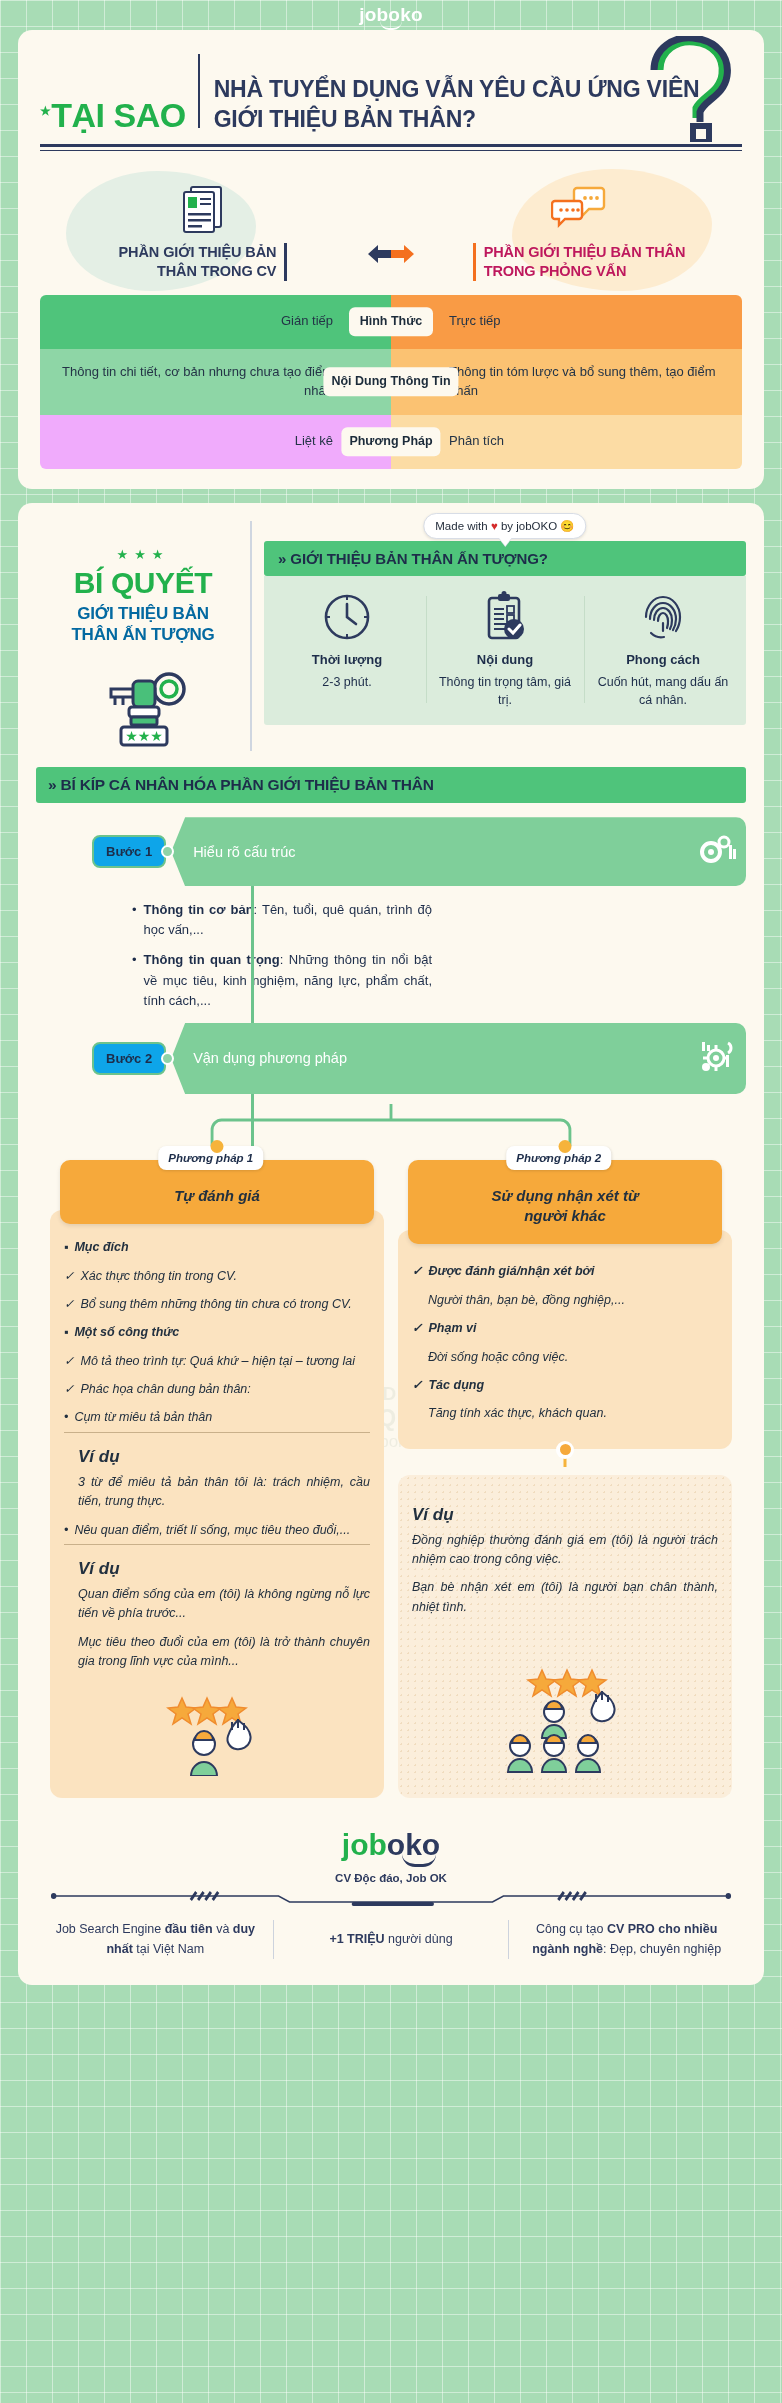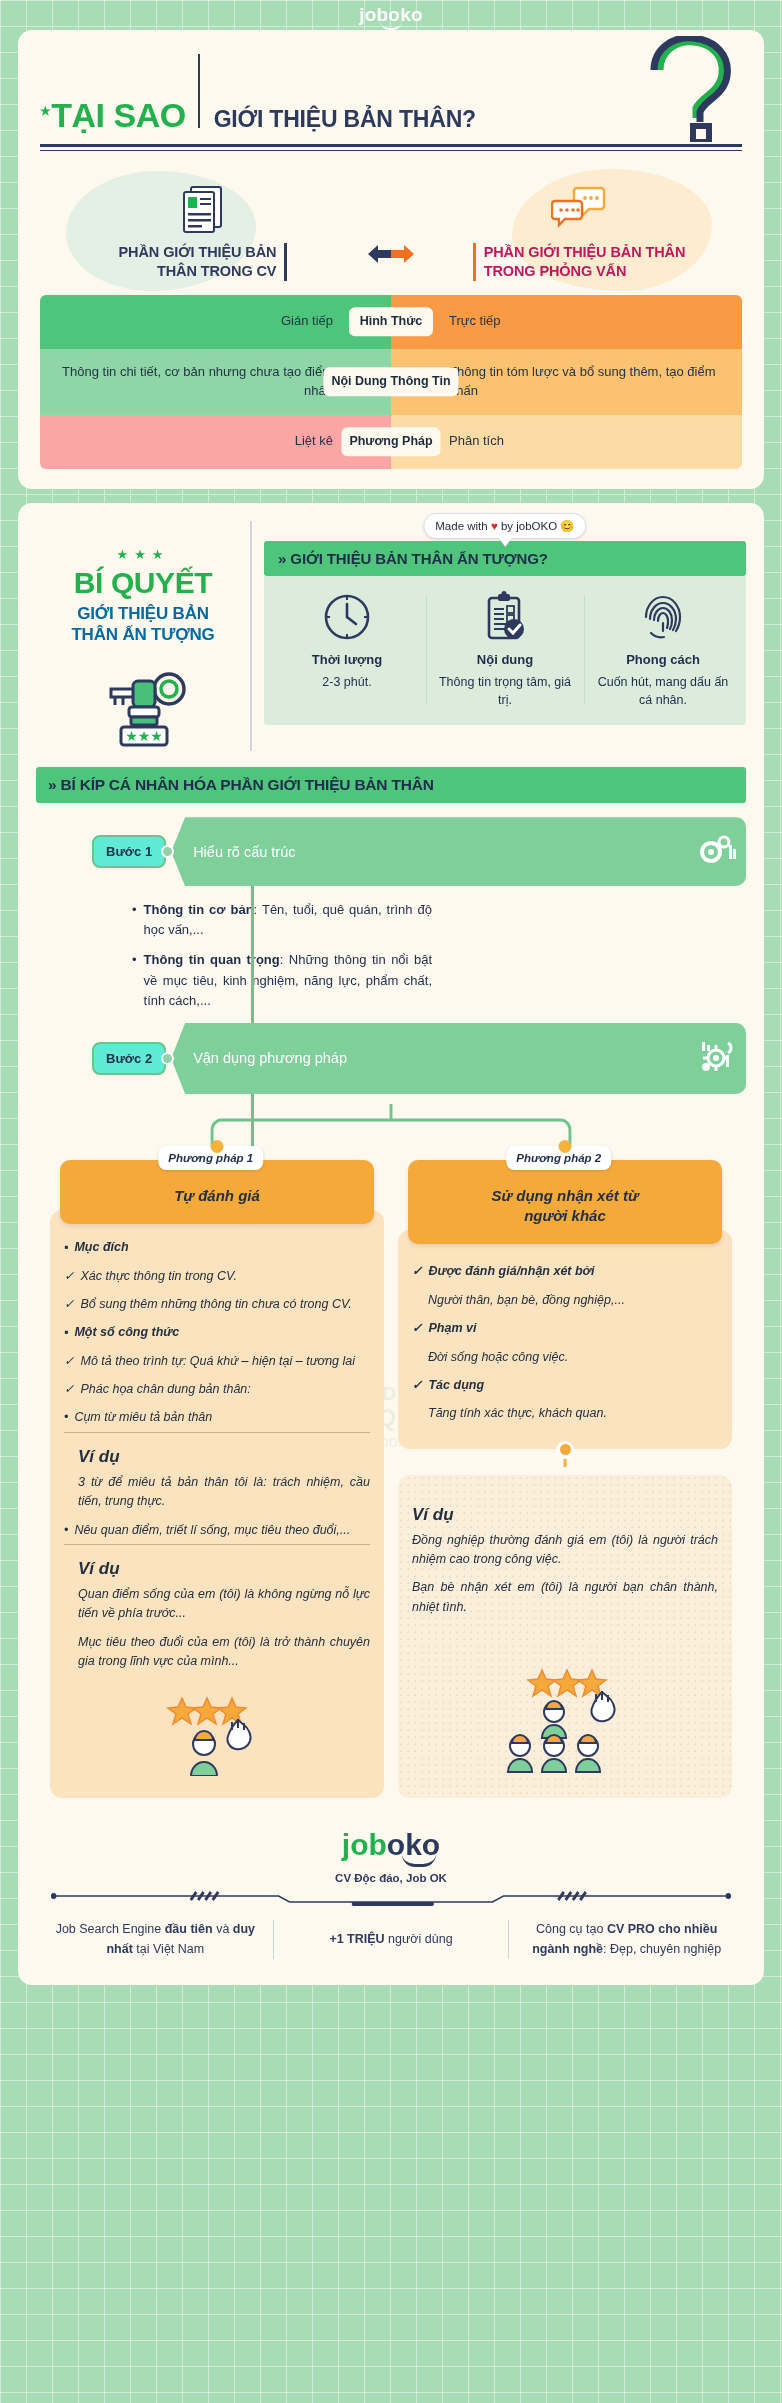--- a/index.html
+++ b/index.html
@@ -85,21 +85,21 @@
   .tcell.l { justify-content: flex-end; text-align: right; padding-right: 58px; }
   .tcell.r { justify-content: flex-start; text-align: left; padding-left: 58px; }
   .tmid {
     position: absolute; left: 50%; top: 50%; transform: translate(-50%,-50%);
     background: #FDF9EF; border-radius: 6px; min-width: 84px;
     padding: 7px 8px; text-align: center;
     font-size: 12.5px; font-weight: 800; color: #1c2b3a; line-height: 1.25; z-index: 3;
   }
   .r1 .l { background: #4fc47b; } .r1 .r { background: #f99b45; }
   .r2 .l { background: #8ed6a6; } .r2 .r { background: #fbc272; }
-  .r3 .l { background: #fca5a5; } .r3 .r { background: #fcdca4; }
+  .r3 .l { background: #f0abfc; } .r3 .r { background: #fcdca4; }
   .r1 .l { border-radius: 6px 0 0 0; } .r1 .r { border-radius: 0 6px 0 0; }
   .r3 .l { border-radius: 0 0 0 6px; } .r3 .r { border-radius: 0 0 6px 0; }
   .r1 .tcell { min-height: 54px; }
   .r2 .tcell { min-height: 66px; }
   .r3 .tcell { min-height: 54px; }
 
   
   .sec2 { padding: 18px 18px 8px 18px; position: relative; }
   .s2-top { display: flex; gap: 12px; }
   .s2-left { width: 216px; flex: none; text-align: center; padding-top: 26px; border-right: 2px solid #cfd6e0; }
@@ -147,21 +147,21 @@
   .steps { padding: 8px 18px 10px 18px; position: relative; }
   .greenbar2 {
     background: #4fc47b; color: #1d2d4a; font-size: 15.5px; font-weight: 800;
     padding: 9px 12px; border-radius: 3px; margin-bottom: 14px; text-transform: uppercase; letter-spacing: -0.2px;
   }
   .step-line {
     position: absolute; left: 50%; margin-left: -140px; width: 3px; background: #6cc38c;
   }
   .step-row { display: flex; align-items: center; position: relative; margin-left: 56px; }
   .step-chip {
-    background: #5eead4; border: 2px solid #6cc38c; border-radius: 8px;
+    background: #0ea5e9; border: 2px solid #6cc38c; border-radius: 8px;
     font-size: 13px; font-weight: 800; color: #1d2d4a; padding: 7px 12px; z-index: 3;
   }
   .step-dot { width: 13px; height: 13px; border-radius: 50%; background: #8fd3a7; border: 2px solid #fff; margin: 0 -5px 0 -5px; z-index: 4; }
   .step-tag {
     flex: 1; background: #7fcf9a; color: #fff; font-size: 14.5px; font-weight: 400;
     padding: 16px 8px 16px 22px; border-radius: 0 10px 10px 0;
     clip-path: polygon(0 50%, 14px 0, 100% 0, 100% 100%, 14px 100%);
     margin-left: 2px; display: flex; align-items: center; justify-content: space-between;
   }
   .bullets { margin: 14px 0 0 96px; max-width: 300px; }
@@ -240,20 +240,21 @@
   </div>
 
   <div class="card">
     <div class="hero">
       <div class="hero-row">
         <div class="taisao">
           <span class="star">★</span><span>TẠI SAO</span>
         </div>
         <div class="divider-v"></div>
         <div class="hero-title">
+          <div>NHÀ TUYỂN DỤNG VẪN YÊU CẦU ỨNG VIÊN</div>
           <div>GIỚI THIỆU BẢN THÂN?</div>
         </div>
         <svg class="qmark" viewBox="0 0 100 106">
           <path d="M22 34 C22 14, 40 4, 56 6 C76 8, 86 22, 84 38 C82 56, 64 60, 58 72 L58 82" fill="none" stroke="#22b14c" stroke-width="7"></path>
           <path d="M16 34 C16 12, 36 0, 55 2 C78 4, 92 20, 89 40 C86 60, 66 64, 62 76 L62 86" fill="none" stroke="#2d3a5e" stroke-width="7"></path>
           <rect x="55" y="90" width="16" height="16" fill="none" stroke="#2d3a5e" stroke-width="6"></rect>
         </svg>
       </div>
       <div class="hero-rule"></div>
     </div>

